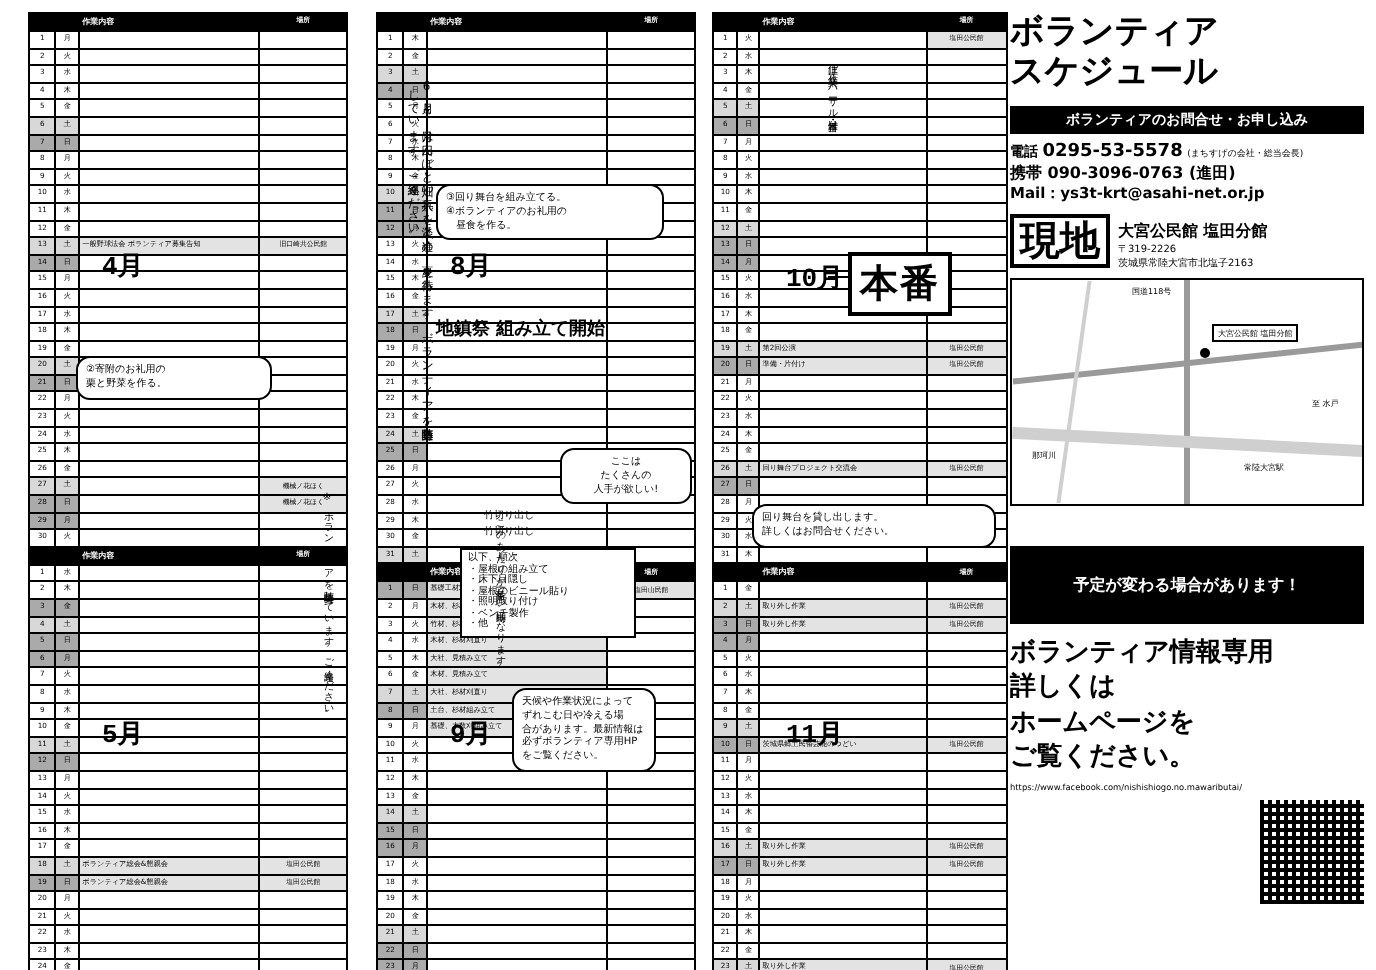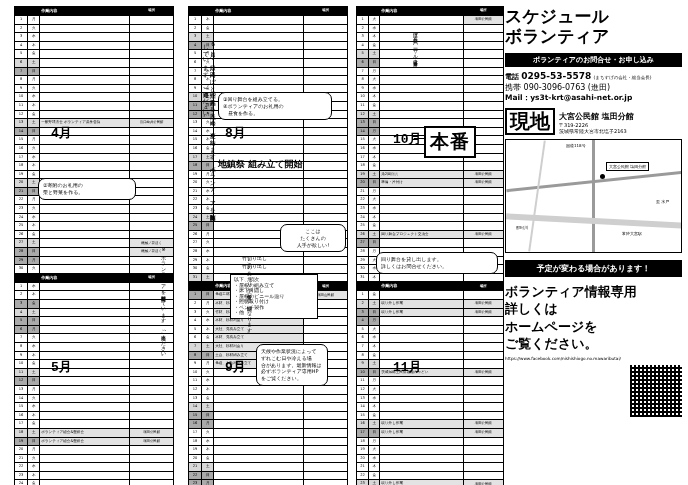--- a/index.html
+++ b/index.html
@@ -1131,32 +1131,32 @@
 
     <div class="honban" style="left:68px;top:120px;">本番</div>
     <div class="arrowline" style="left:58px;top:132px;width:12px;height:1px;"></div>
 
     <div class="bub" style="left:20px;top:246px;width:112px;white-space:pre-line;">回り舞台を貸し出します。
 詳しくはお問合せください。</div>
   </div>
 
   <div id="right">
 
+    <div class="rtitle" style="font-size:17px;line-height:1.2;">ボランティア</div>
     <div class="rtitle" style="font-size:17px;line-height:1.2;">スケジュール</div>
-    <div class="rtitle" style="font-size:17px;line-height:1.2;">ボランティア</div>
 
     <div class="blackbar" style="margin-top:6px;font-size:7px;padding:2px 0;">ボランティアのお問合せ・お申し込み</div>
 
     <div style="margin-top:4px;">
       <div style="font-size:7px;">
         <span style="font-weight:bold;">電話</span>
         <span style="font-weight:bold;font-size:9px;">0295-53-5578</span>
         <span style="font-size:4.5px;">(まちすげの会社・総当会長)</span>
       </div>
-      <div style="font-size:8px;font-weight:normal;">携帯 090-3096-0763 (進田)</div>
+      <div style="font-size:8px;font-weight:bold;">携帯 090-3096-0763 (進田)</div>
       <div style="font-size:7.5px;font-weight:bold;">Mail：ys3t-krt@asahi-net.or.jp</div>
     </div>
 
     <div style="margin-top:5px;display:flex;align-items:flex-start;gap:4px;">
       <div class="genchi">現地</div>
       <div style="padding-top:3px;">
         <div style="font-size:8px;font-weight:bold;">大宮公民館 塩田分館</div>
         <div style="font-size:5px;">〒319-2226</div>
         <div style="font-size:5px;">茨城県常陸大宮市北塩子2163</div>
       </div>
@@ -1168,21 +1168,21 @@
       <div class="roadw" style="left:0;top:78px;width:177px;height:6px;transform:rotate(3deg);"></div>
       <div class="roadw" style="left:30px;top:0;width:2px;height:112px;transform:rotate(8deg);"></div>
       <div class="mapdot" style="left:94px;top:34px;width:5px;height:5px;"></div>
       <div class="abs" style="left:100px;top:22px;border:1px solid #000;background:#fff;padding:1px 2px;font-size:4px;">大宮公民館 塩田分館</div>
       <div class="abs tiny" style="left:60px;top:4px;">国道118号</div>
       <div class="abs tiny" style="left:10px;top:86px;">那珂川</div>
       <div class="abs tiny" style="left:116px;top:92px;">常陸大宮駅</div>
       <div class="abs tiny" style="left:150px;top:60px;">至 水戸</div>
     </div>
 
-    <div class="blackbar" style="margin-top:7px;font-size:8px;padding:3px 0;font-family:Liberation Mono, monospace;">予定が変わる場合があります！</div>
+    <div class="blackbar" style="margin-top:20px;font-size:8px;padding:14px 0;font-family:Liberation Mono, monospace;">予定が変わる場合があります！</div>
 
     <div style="margin-top:6px;">
       <div class="rtitle" style="font-size:13px;line-height:1.35;">ボランティア情報専用</div>
       <div class="rtitle" style="font-size:13px;line-height:1.35;">詳しくは</div>
       <div class="rtitle" style="font-size:13px;line-height:1.35;">ホームページを</div>
       <div class="rtitle" style="font-size:13px;line-height:1.35;">ご覧ください。</div>
     </div>
 
     <div style="font-size:4.2px;margin-top:3px;">https://www.facebook.com/nishishiogo.no.mawaributai/</div>
 

